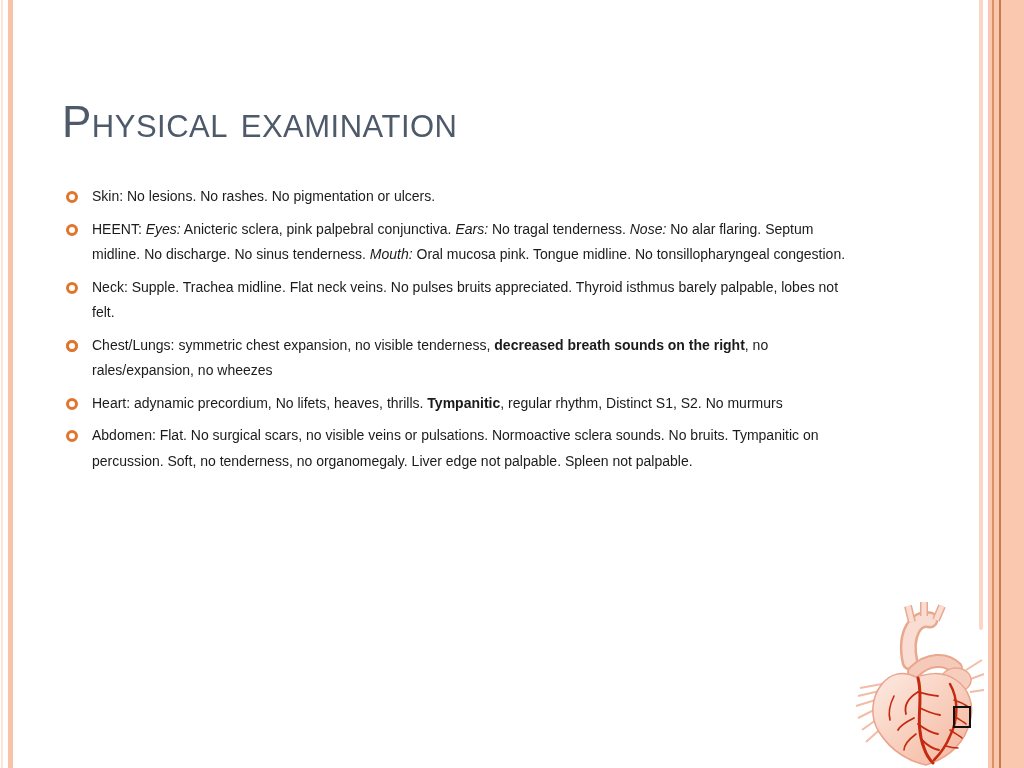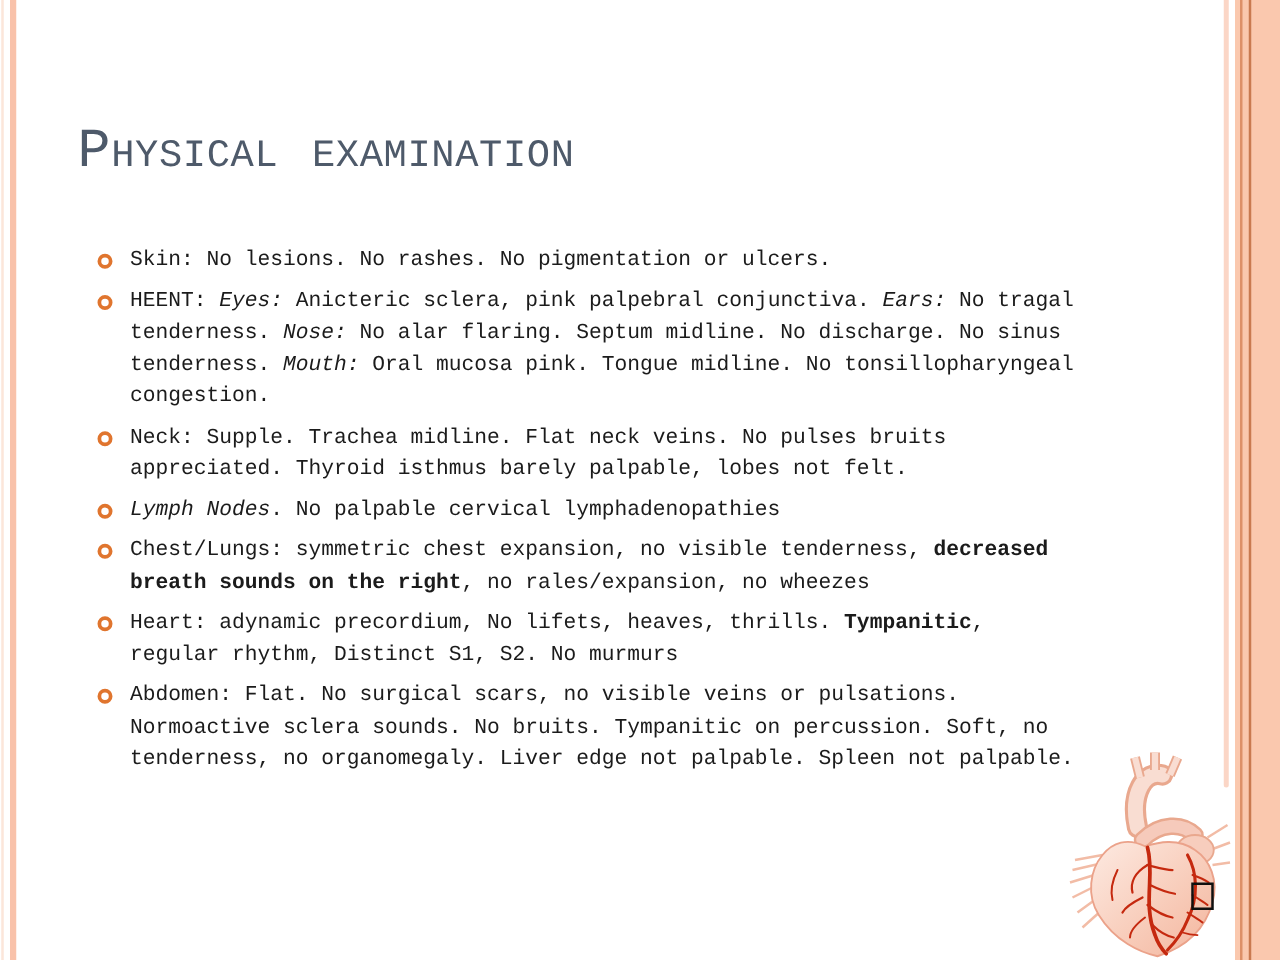--- a/index.html
+++ b/index.html
@@ -13,44 +13,44 @@
     --bullet-color:#e0752e;
     --text-color:#1b1b1b;
     --heart-red:#c5290f;
   }
   html,body{margin:0;padding:0;background:#ffffff;}
   .slide{
     position:relative;
     width:1024px;height:768px;
     background:#ffffff;
     overflow:hidden;
-    font-family:Liberation Mono, monospace;
+    font-family:Liberation Sans, sans-serif;
   }
   
   .edge-left-thin{position:absolute;left:1px;top:0;width:2px;height:768px;background:var(--accent-light);}
   .edge-left-main{position:absolute;left:8px;top:0;width:5px;height:768px;background:var(--accent);}
   .edge-right-thin{position:absolute;left:979px;top:0;width:4px;height:630px;background:var(--accent-lighter);border-radius:0 0 3px 3px;}
   .edge-right-band{position:absolute;left:988px;top:0;width:36px;height:768px;background:var(--accent-band);}
   .band-line-1{position:absolute;left:992px;top:0;width:2px;height:768px;background:var(--band-line-light);}
   .band-line-2{position:absolute;left:999px;top:0;width:2px;height:768px;background:var(--band-line-dark);}
   
   .title{
     position:absolute;left:62px;top:96px;width:860px;
     font-variant:small-caps;
     font-size:44px;line-height:52px;
     letter-spacing:0.5px;
     color:var(--title-color);
     font-weight:normal;margin:0;
   }
   
   .content{
     position:absolute;left:66px;top:184px;width:790px;
-    list-style:none;margin:12px;padding:0;
+    list-style:none;margin:0;padding:0;
     color:var(--text-color);
-    font-size:17px;line-height:25.5px;
+    font-size:14px;line-height:25.5px;
   }
   .bullet-item{position:relative;padding-left:26px;margin:0 0 7px 0;}
   .bullet-marker{
     position:absolute;left:0;top:7px;
     width:6px;height:6px;
     border:3px solid var(--bullet-color);
     border-radius:50%;
     background:#fff;
     box-sizing:content-box;
   }
@@ -74,21 +74,21 @@
   <div class="band-line-1"></div>
   <div class="band-line-2"></div>
   <div class="edge-right-thin"></div>
 
   <h1 class="title">Physical examination</h1>
 
   <ul class="content">
       <li class="bullet-item"><span class="bullet-marker"></span><span class="bullet-text"><span class="seg-normal">Skin: No lesions. No rashes. No pigmentation or ulcers.</span></span></li>
       <li class="bullet-item"><span class="bullet-marker"></span><span class="bullet-text"><span class="seg-normal">HEENT: </span><span class="seg-italic">Eyes:</span><span class="seg-normal"> Anicteric sclera, pink palpebral conjunctiva. </span><span class="seg-italic">Ears:</span><span class="seg-normal"> No tragal tenderness. </span><span class="seg-italic">Nose:</span><span class="seg-normal"> No alar flaring. Septum midline. No discharge. No sinus tenderness. </span><span class="seg-italic">Mouth:</span><span class="seg-normal"> Oral mucosa pink. Tongue midline. No tonsillopharyngeal congestion.</span></span></li>
       <li class="bullet-item"><span class="bullet-marker"></span><span class="bullet-text"><span class="seg-normal">Neck: Supple. Trachea midline. Flat neck veins. No pulses bruits appreciated. Thyroid isthmus barely palpable, lobes not felt.</span></span></li>
-      <li class="bullet-item"><span class="bullet-marker"></span><span class="bullet-text"><span class="seg-italic">Lymph Nodes</span><span class="seg-normal">. No palpable cervical lymphadenopathies</span></span></li>
+      <li class="bullet-item"><span class="bullet-marker"></span></li>
       <li class="bullet-item"><span class="bullet-marker"></span><span class="bullet-text"><span class="seg-normal">Chest/Lungs: symmetric chest expansion, no visible tenderness, </span><span class="seg-bold">decreased breath sounds on the right</span><span class="seg-normal">, no rales/expansion, no wheezes</span></span></li>
       <li class="bullet-item"><span class="bullet-marker"></span><span class="bullet-text"><span class="seg-normal">Heart: adynamic precordium, No lifets, heaves, thrills. </span><span class="seg-bold">Tympanitic</span><span class="seg-normal">, regular rhythm, Distinct S1, S2. No murmurs</span></span></li>
       <li class="bullet-item"><span class="bullet-marker"></span><span class="bullet-text"><span class="seg-normal">Abdomen: Flat. No surgical scars, no visible veins or pulsations. Normoactive sclera sounds. No bruits. Tympanitic on percussion. Soft, no tenderness, no organomegaly. Liver edge not palpable. Spleen not palpable.</span></span></li>
     </ul>
 
   <div class="heart-wrap">
     <svg width="132" height="168" viewBox="0 0 132 168" xmlns="http://www.w3.org/2000/svg">
       <defs>
         <linearGradient id="bodyGrad" x1="0" y1="0" x2="1" y2="1">
           <stop offset="0" stop-color="#fdeae2"></stop>

